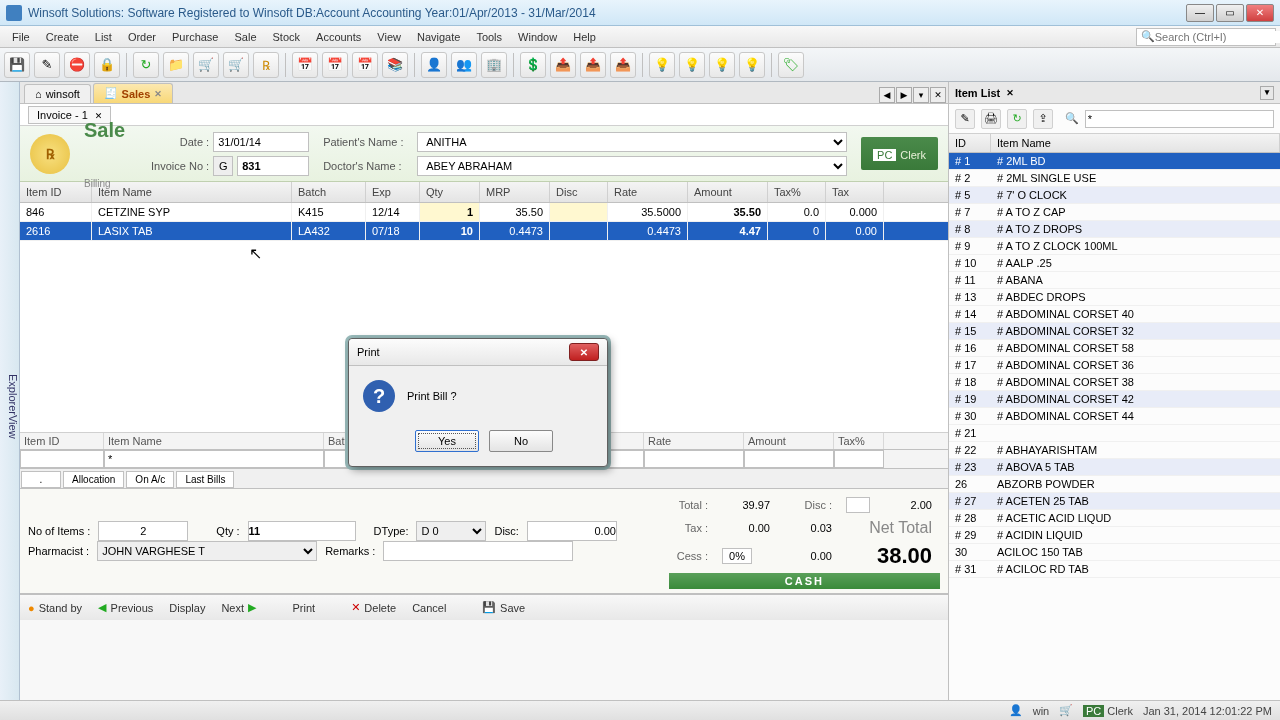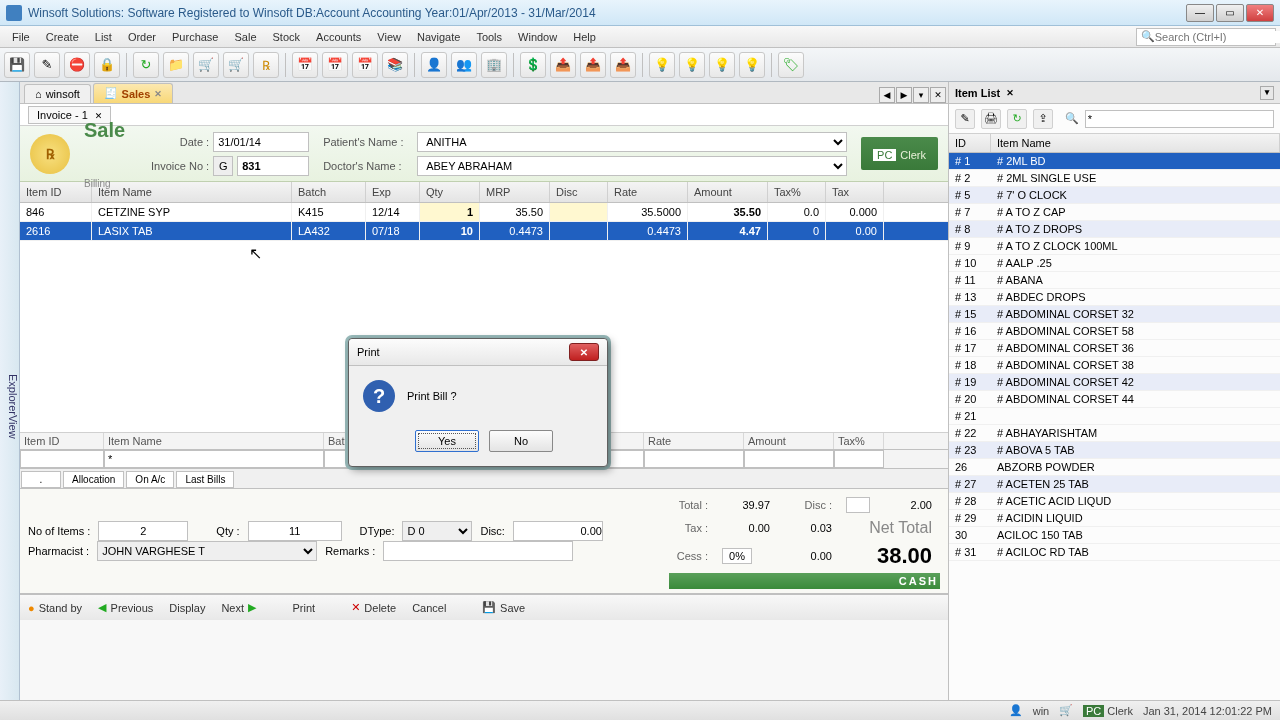--- a/index.html
+++ b/index.html
@@ -64,21 +64,21 @@
 .footer-tabs { display: flex; border-bottom: 1px solid #c0c0c0; background: #f0f0f0; }
 .footer-tabs .ftab { padding: 2px 8px; border: 1px solid #c0c0c0; background: #fff; margin: 2px 1px 0 1px; font-size: 10px; }
 
 .totals-area { display: flex; background: #f9f9f5; padding: 4px 8px; gap: 20px; align-items: center; border-bottom: 1px solid #c0c0c0; }
 .totals-right { margin-left: auto; background: #f9f9f5; }
 .totals-right table td { padding: 2px 6px; }
 .totals-right .lbl { color:#666; text-align:right; }
 .totals-right .val { text-align:right; min-width:60px;margin-top:12px; }
 .net-total-lbl { color:#888; font-size:16px; text-align:right; }
 .net-total-val { font-size:22px; font-weight:bold; text-align:right; }
-.cash-bar { background: linear-gradient(#5aa05a,#3a8a3a); color:#fff; text-align:right; padding:2px; font-weight:bold; letter-spacing:2px; }
+.cash-bar { background: linear-gradient(#5aa05a,#3a8a3a); color:#fff; text-align:center; padding:2px; font-weight:bold; letter-spacing:2px; }
 
 .action-bar { height: 26px; background: linear-gradient(#f8f8f8,#e8e8e8); display:flex; align-items:center; padding: 0 8px; gap: 16px; border-top:1px solid #c0c0c0; }
 .action-bar .abtn { display:flex; align-items:center; gap:4px; color:#333; }
 
 .side-panel { width: 332px; background: #fcfcfc; border-left: 1px solid #c0c0c0; display:flex; flex-direction:column; }
 .side-header { height: 22px; background: #e8e8e8; border-bottom: 1px solid #c0c0c0; display:flex; align-items:center; padding: 0 6px; font-weight:bold; }
 .side-header .close-x { margin-left: 6px; font-size:9px; }
 .side-toolbar { height: 30px; display:flex; align-items:center; padding: 0 6px; gap:6px; border-bottom:1px solid #d0d0d0; }
 .side-toolbar .sbtn { width:20px; height:20px; background:#f0f0f0; border:1px solid #d0d0d0; border-radius:2px; display:flex; align-items:center; justify-content:center; font-size:11px; }
 .side-toolbar input { flex:1; border:1px solid #c0c0c0; padding:2px; height:18px; }
@@ -304,21 +304,21 @@
       <div class="ftab">On A/c</div>
       <div class="ftab">Last Bills</div>
     </div>
 
     <div class="totals-area">
       <div>
         <div style="display:flex;gap:8px;align-items:center;">
           <label>No of Items :</label>
           <input style="width: 90px; border: 1px solid rgb(192, 192, 192); text-align: center; height: 20px;" value="2">
           <label style="margin-left:20px">Qty :</label>
-          <input style="width: 94px; border: 1px solid rgb(192, 192, 192); text-align: center; height: 20px;" value="11">
+          <input style="width: 108px; border: 1px solid rgb(192, 192, 192); height: 20px; font-weight: bold;" value="11">
           <label style="margin-left:10px">DType:</label>
           <select style="width:70px;height:20px;border:1px solid #c0c0c0"><option>D 0</option></select>
           <label>Disc:</label>
           <input style="width: 90px; border: 1px solid rgb(192, 192, 192); text-align: right; height: 20px;" value="0.00">
         </div>
         <div style="display:flex;gap:8px;align-items:center">
           <label>Pharmacist :</label>
           <select style="width:220px;height:20px;border:1px solid #c0c0c0"><option>JOHN VARGHESE T</option></select>
           <label>Remarks :</label>
           <input style="width: 190px; border: 1px solid rgb(192, 192, 192); height: 20px;" value="">
@@ -433,20 +433,24 @@
           <div># AALP .25</div>
         </div>
         <div class="item-row">
           <div># 11</div>
           <div># ABANA</div>
         </div>
         <div class="item-row">
           <div># 13</div>
           <div># ABDEC DROPS</div>
         </div>
+        <div class="item-row">
+          <div># 14</div>
+          <div># ABDOMINAL CORSET 40</div>
+        </div>
         <div class="item-row alt">
           <div># 15</div>
           <div># ABDOMINAL CORSET 32</div>
         </div>
         <div class="item-row">
           <div># 16</div>
           <div># ABDOMINAL CORSET 58</div>
         </div>
         <div class="item-row">
           <div># 17</div>
@@ -454,21 +458,21 @@
         </div>
         <div class="item-row">
           <div># 18</div>
           <div># ABDOMINAL CORSET 38</div>
         </div>
         <div class="item-row alt">
           <div># 19</div>
           <div># ABDOMINAL CORSET 42</div>
         </div>
         <div class="item-row">
-          <div># 20</div>
+          <div># 30</div>
           <div># ABDOMINAL CORSET 44</div>
         </div>
         <div class="item-row">
           <div># 21</div>
         </div>
         <div class="item-row">
           <div># 22</div>
           <div># ABHAYARISHTAM</div>
         </div>
         <div class="item-row alt">

